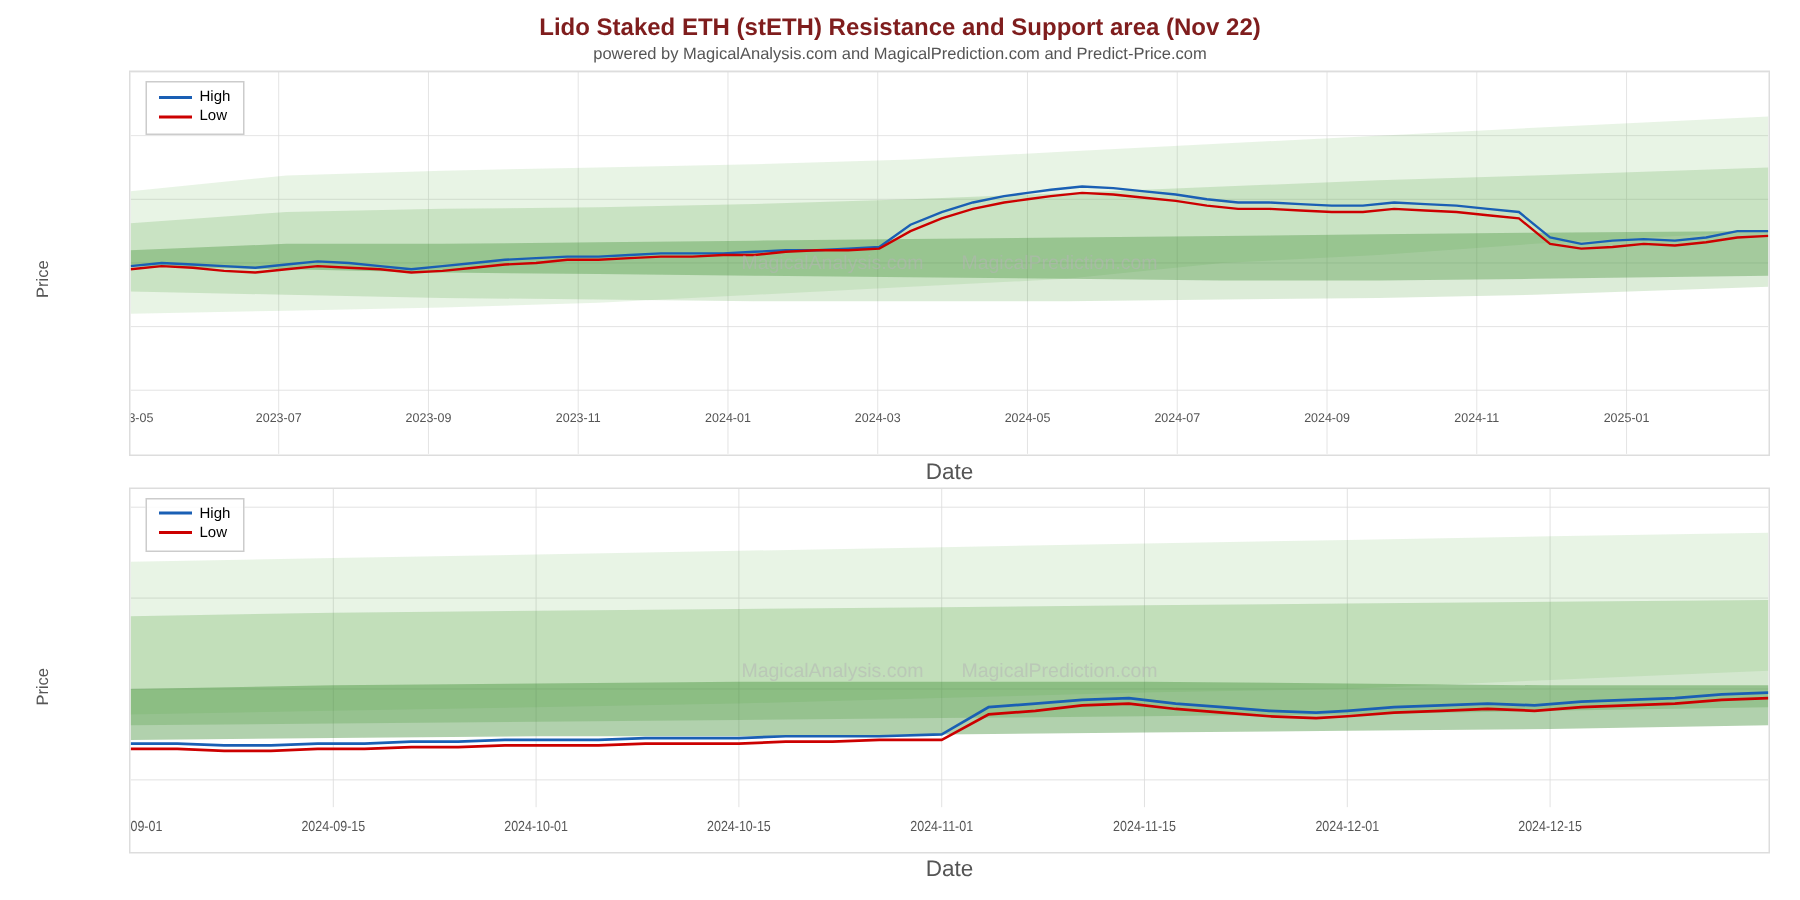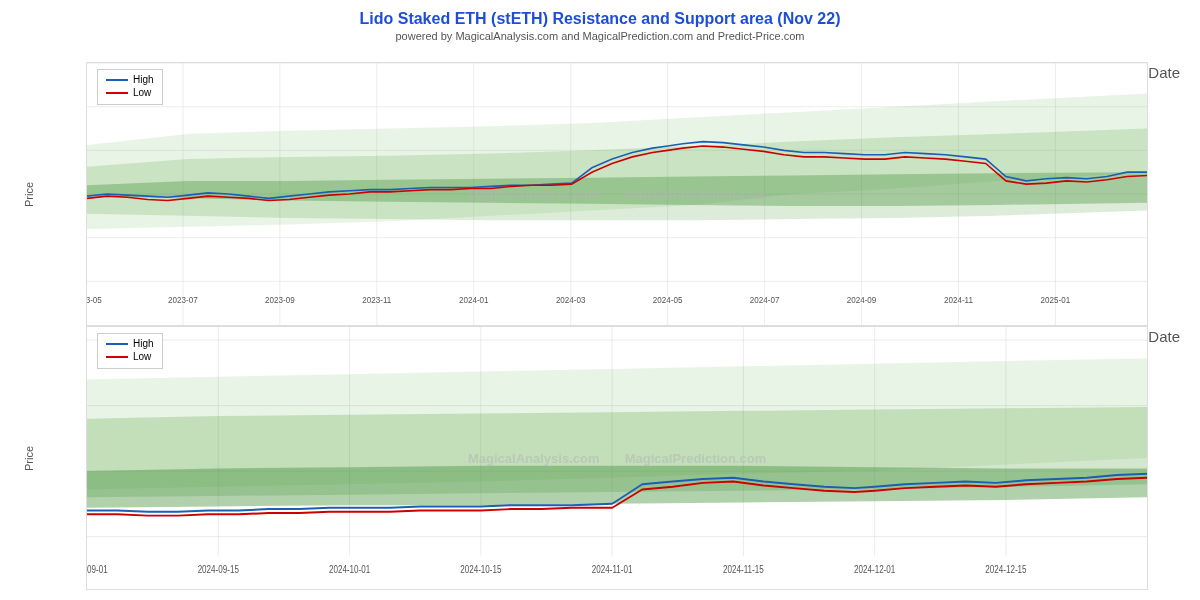--- a/index.html
+++ b/index.html
@@ -14,28 +14,28 @@
       width: 1200px;
       height: 600px;
       display: flex;
       flex-direction: column;
       align-items: center;
       padding: 10px 20px;
     }
     .main-title {
       font-size: 16px;
       font-weight: bold;
-      color: #1d4ed8;
+      color: #7f1d1d;
       margin-bottom: 2px;
       text-align: right;
     }
     .subtitle {
       font-size: 11px;
       color: #555;
-      margin-bottom: 20px;
+      margin-bottom: 5px;
       text-align: left;
     }
     .charts-wrapper {
       display: flex;
       flex-direction: column;
       width: 100%;
       flex: 1;
       gap: 0;
     }
     .chart-panel {
@@ -52,21 +52,21 @@
       color: #555;
       display: flex;
       align-items: center;
       justify-content: center;
       width: 18px;
       flex-shrink: 0;
     }
     .chart-area {
       flex: 1;
       display: flex;
-      flex-direction: row;
+      flex-direction: column;
       position: relative;
       padding-left: 48px;
     }
     .chart-svg-wrapper {
       flex: 1;
       position: relative;
       border: 1px solid #ddd;
       background: #fff;
       overflow: hidden;
     }
@@ -104,21 +104,20 @@
       position: absolute;
       top: 50%;
       left: 50%;
       transform: translate(-50%, -50%);
       font-size: 13px;
       color: rgba(180,180,180,0.55);
       white-space: nowrap;
       pointer-events: none;
       z-index: 5;
       text-align: right;
-      font-weight: bold;
     }
   </style>
 </head>
 <body>
 
 <div class="container">
   <div class="main-title">Lido Staked ETH (stETH) Resistance and Support area (Nov 22)</div>
   <div class="subtitle">powered by MagicalAnalysis.com and MagicalPrediction.com and Predict-Price.com</div>
 
   <div class="charts-wrapper">

